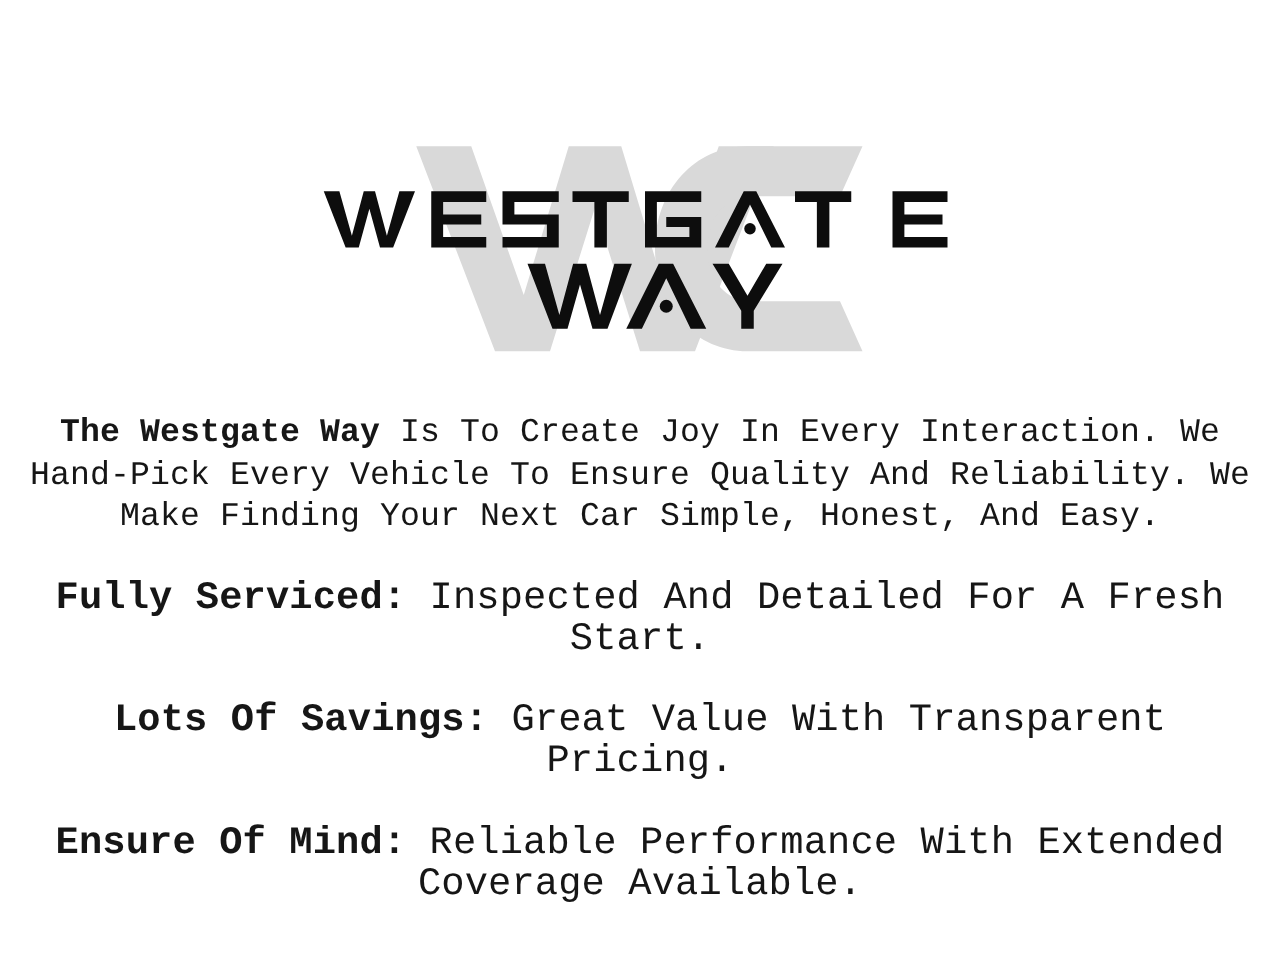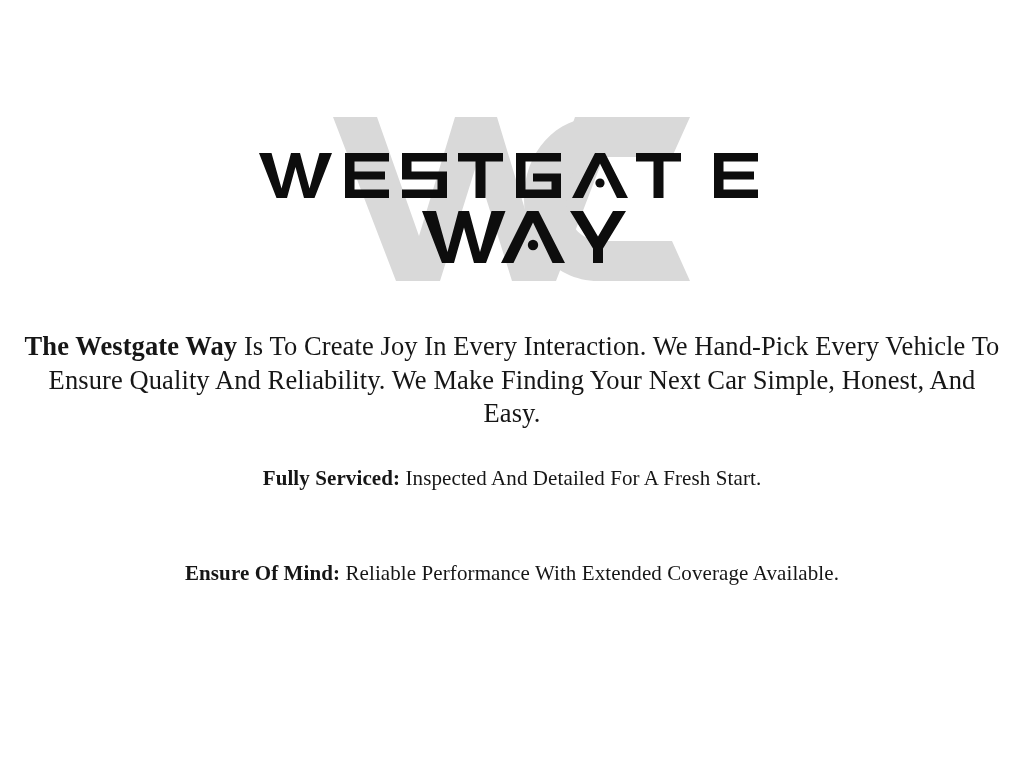--- a/index.html
+++ b/index.html
@@ -39,37 +39,37 @@
     height: 196px;
   }
 
   
   .copy {
     position: absolute;
     left: 0;
     top: 330px;
     width: 1024px;
     text-align: center;
-    font-family: Liberation Serif, serif;
+    font-family: Liberation Mono, monospace;
   }
 
   .lede {
     margin: 0;
     padding: 0 22px;
     font-size: 26.5px;
     line-height: 33.5px;
     letter-spacing: 0.1px;
     font-weight: 400;
     color: #161616;
   }
 
   .point {
     margin: 0;
     padding: 0 22px;
-    font-size: 21px;
+    font-size: 31px;
     line-height: 33.5px;
     letter-spacing: 0.1px;
     font-weight: 400;
     color: #161616;
   }
 
   .gap-1 { height: 31px; }
   .gap-2 { height: 31px; }
   .gap-3 { height: 31px; }
 
@@ -129,19 +129,20 @@
   <div class="copy">
 
     <p class="lede"><strong>The Westgate Way</strong><span> Is To Create Joy In Every Interaction. We Hand-Pick Every Vehicle To Ensure Quality And Reliability. We Make Finding Your Next Car Simple, Honest, And Easy.</span></p>
 
     <div class="gap-1"></div>
 
     <p class="point"><strong>Fully Serviced:</strong><span> Inspected And Detailed For A Fresh Start.</span></p>
 
     <div class="gap-2"></div>
 
+    <p class="point"><strong>Lots Of Savings:</strong><span> Great Value With Transparent Pricing.</span></p>
 
     <div class="gap-3"></div>
 
     <p class="point"><strong>Ensure Of Mind:</strong><span> Reliable Performance With Extended Coverage Available.</span></p>
 
   </div>
 </div>
 
 </body></html>

